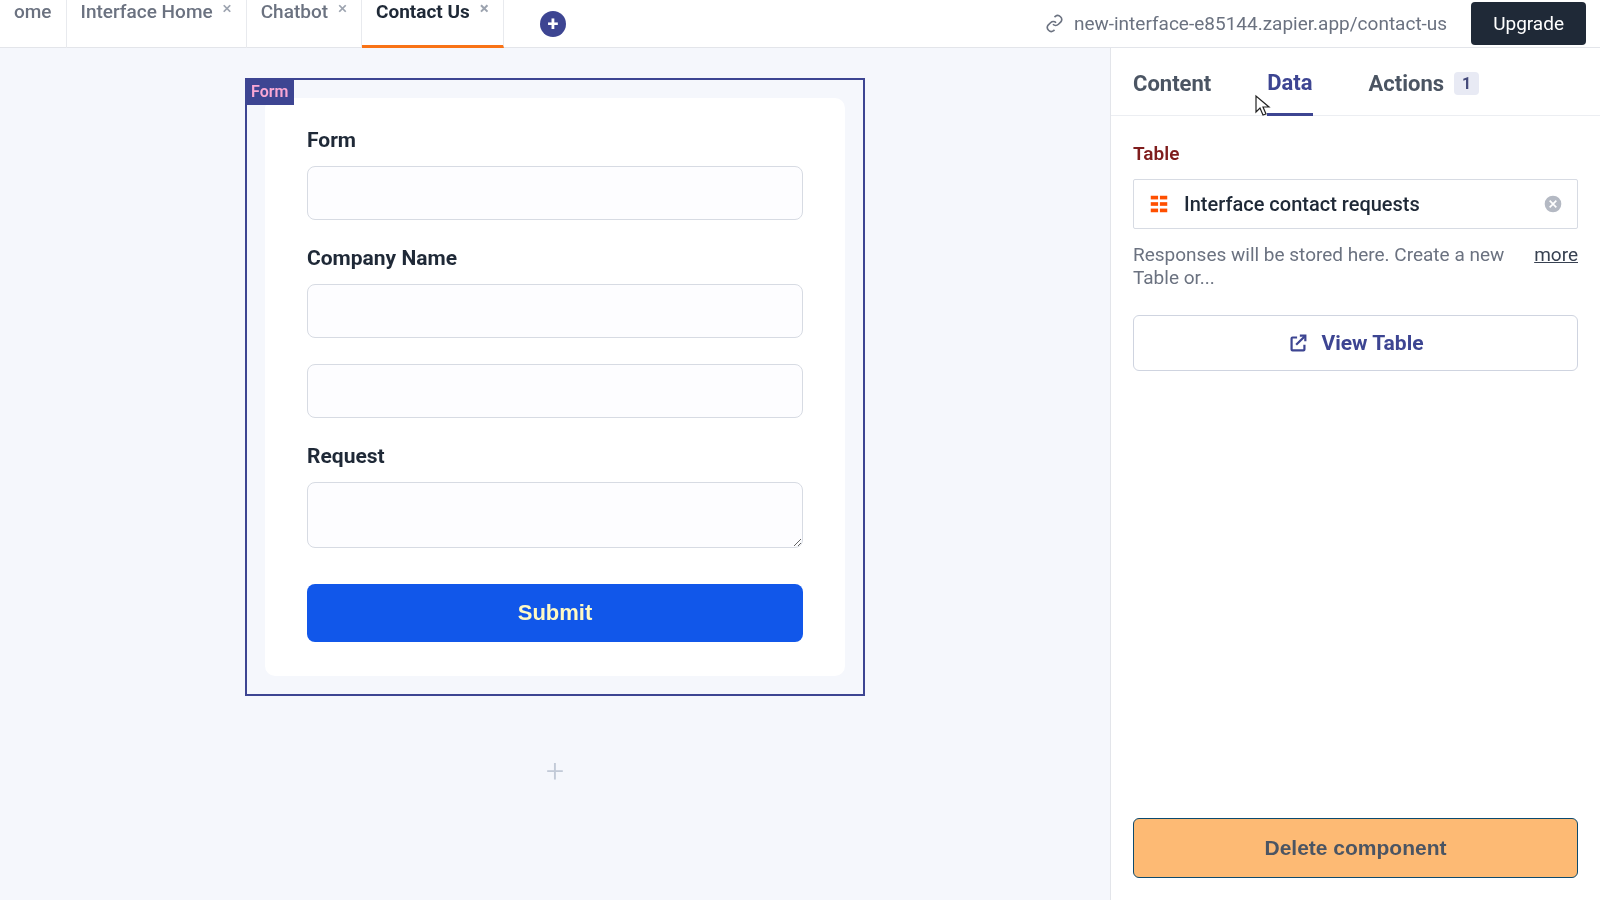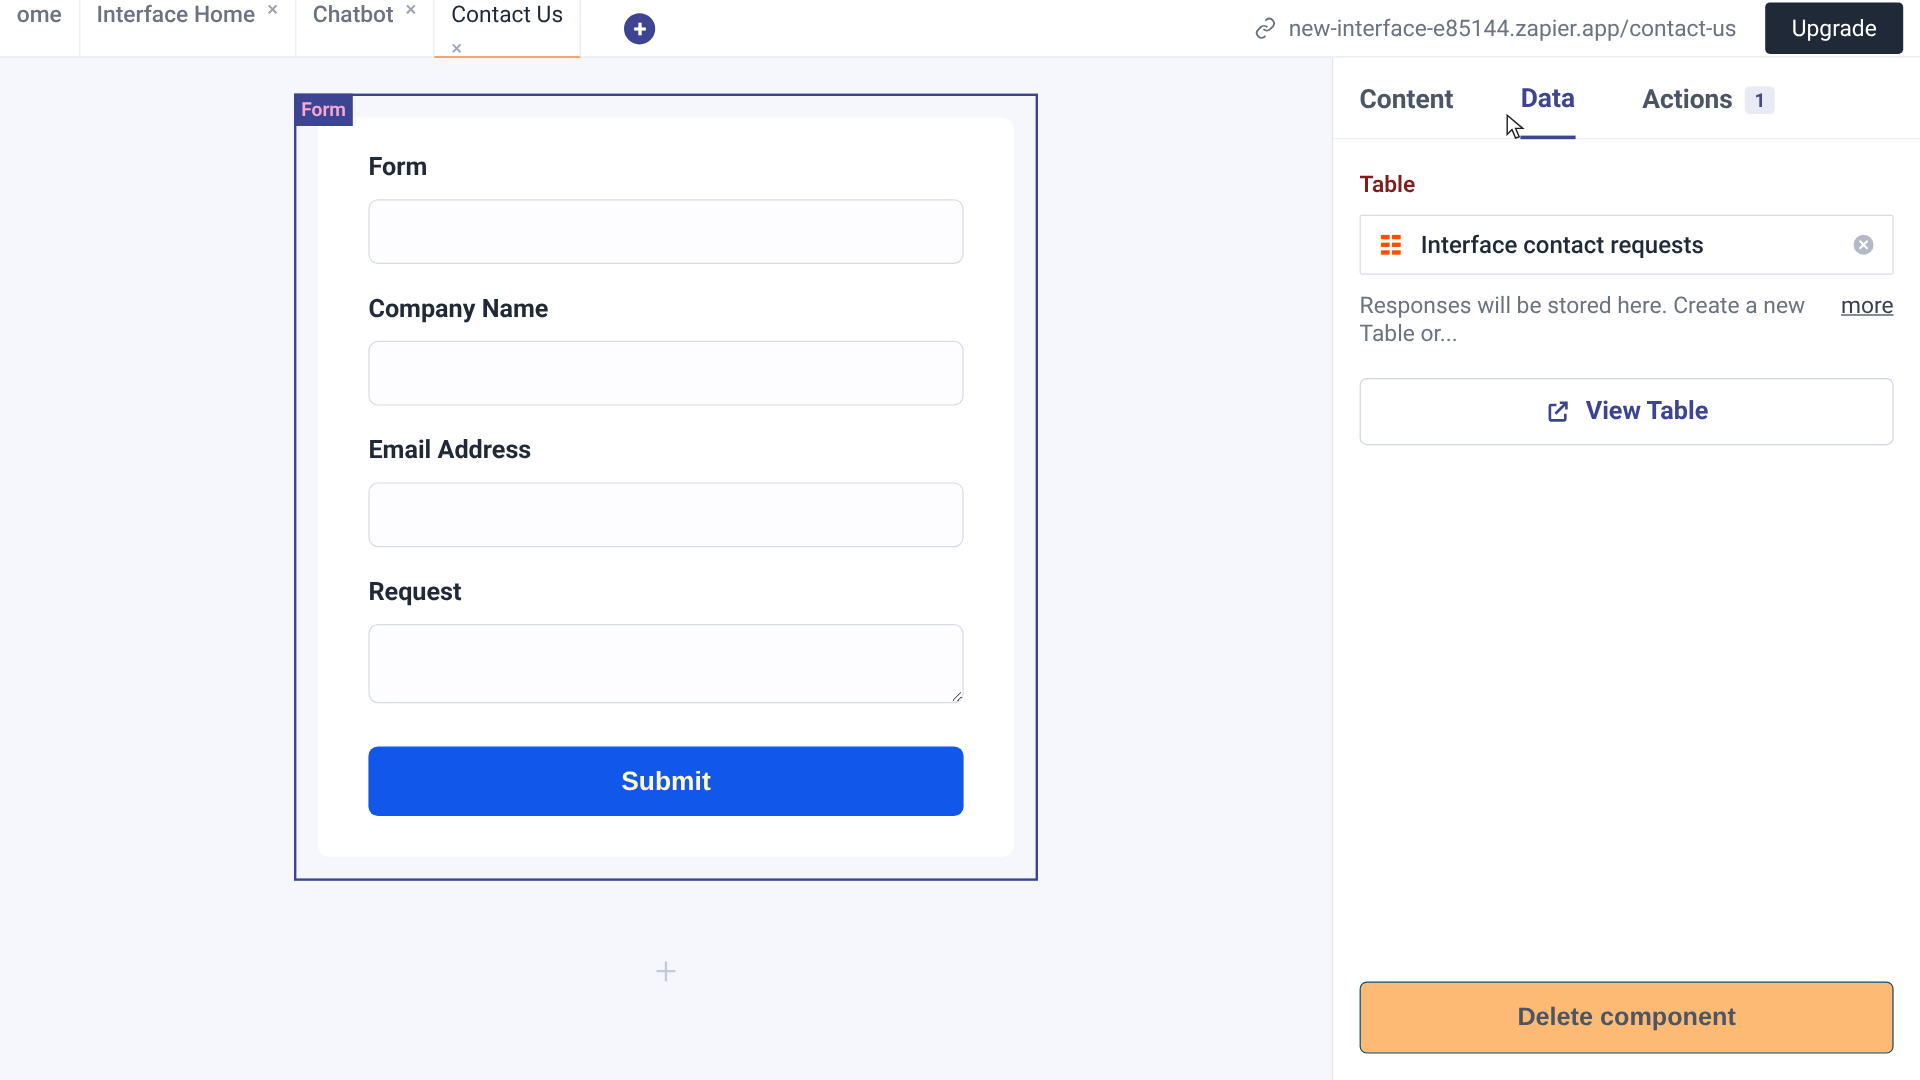--- a/index.html
+++ b/index.html
@@ -28,23 +28,22 @@
       height: 48px;
       gap: 10px;
       border-right: 1px solid #e8eaee;
       color: #6b7280;
       font-size: 19px;
       font-weight: 500;
       cursor: pointer;
     }
     .tab.active {
       color: #1f2937;
-      font-weight: 400;
-      border-bottom: 1px solid #f97316;
-      flex-direction: column;
+      font-weight: 700;
+      border-bottom: 3px solid #f97316;
     }
     .tab-close {
       color: #9ca3af;
       font-size: 17px;
       line-height: 1;
     }
     .add-tab {
       width: 26px;
       height: 26px;
       border-radius: 50%;
@@ -313,21 +312,20 @@
       <div class="form-card">
         <div class="form-field">
           <label class="field-label">Form</label>
           <input class="field-input" style="">
         </div>
         <div class="form-field">
           <label class="field-label">Company Name</label>
           <input class="field-input" style="">
         </div>
         <div class="form-field">
-          <label class="field-label">Email Address</label>
           <input class="field-input" style="">
         </div>
         <div class="form-field">
           <label class="field-label">Request</label>
           <textarea class="field-textarea" style=""></textarea>
         </div>
         <button class="submit-btn">Submit</button>
       </div>
     </div>
     <div class="add-component">+</div>

